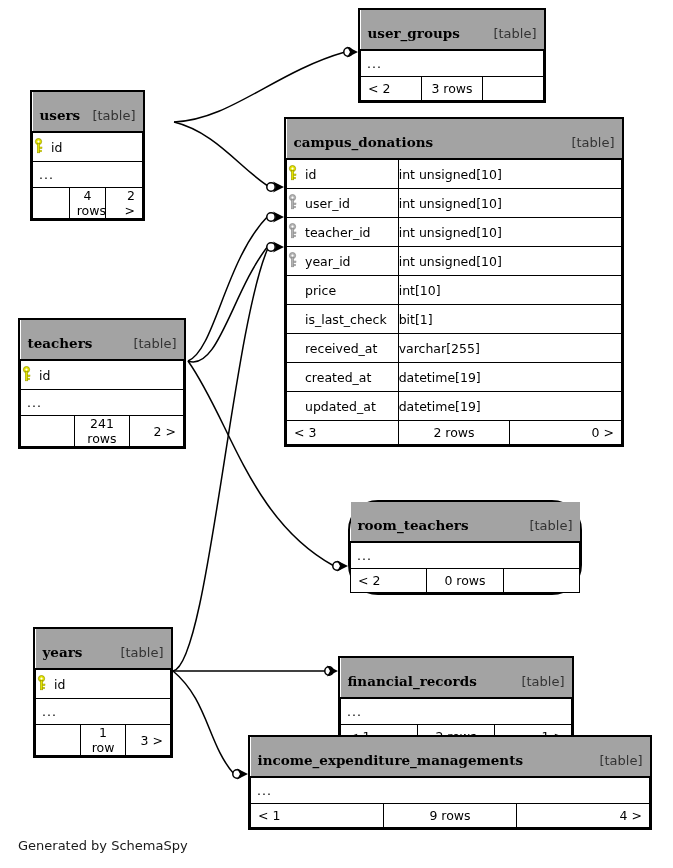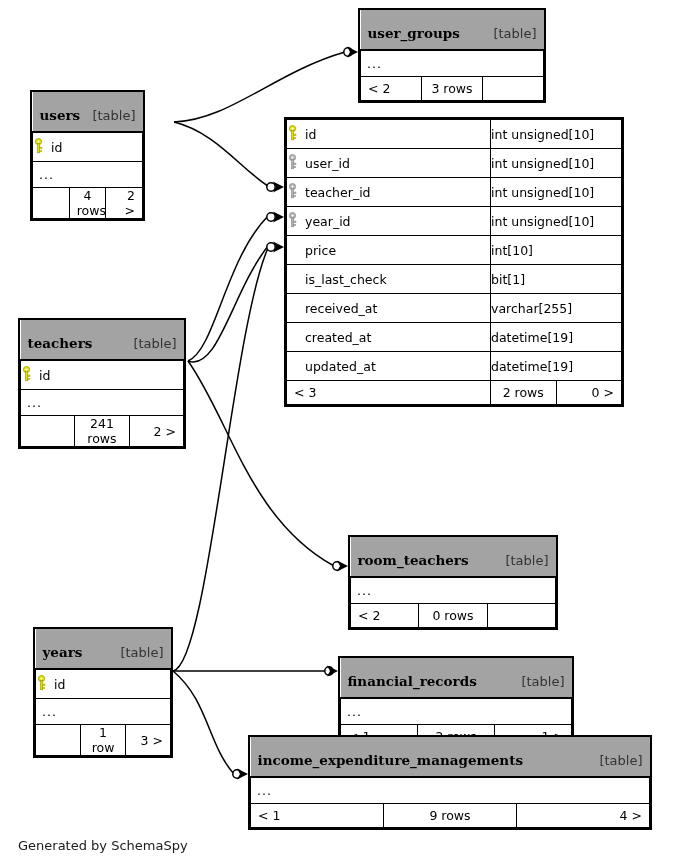--- a/index.html
+++ b/index.html
@@ -213,20 +213,28 @@
               <td class="foot-left" style="width:30px"></td>
               <td class="foot-center" style="width:72px">4 rows</td>
               <td class="foot-right" style="width:40px">2 &gt;</td>
             </tr>
           </tbody>
         </table>
       </div>
       <div class="table-node" style="left: 284px; top: 117px; width: 340px;">
         <table class="tbl">
           <tbody>
+            <tr class="hdr-row">
+              <td colspan="3">
+                <div class="hdr-inner">
+                  <span class="tbl-name">campus_donations</span>
+                  <span class="tbl-tag">[table]</span>
+                </div>
+              </td>
+            </tr>
             <tr class="col-row">
               <td class="col-name-cell">
                 <span class="col-name-inner">
                   <span><svg class="key-icon" viewBox="0 0 11 16" xmlns="http://www.w3.org/2000/svg">
                       <circle cx="5.5" cy="3.6" r="3.1" fill="#e5e500" stroke="#999900" stroke-width="0.8"></circle>
                       <circle cx="5.5" cy="3.6" r="1.1" fill="#ffffff"></circle>
                       <rect x="4.3" y="5.6" width="2.4" height="9.2" fill="#e5e500" stroke="#999900" stroke-width="0.6"></rect>
                       <rect x="6.7" y="9.0" width="2.3" height="1.7" fill="#e5e500" stroke="#999900" stroke-width="0.5"></rect>
                       <rect x="6.7" y="12.2" width="2.0" height="1.6" fill="#e5e500" stroke="#999900" stroke-width="0.5"></rect>
                     </svg></span>
@@ -362,21 +370,21 @@
               <td colspan="3">...</td>
             </tr>
             <tr class="foot-row">
               <td class="foot-left" style="width:33px"></td>
               <td class="foot-center" style="width:96px">241 rows</td>
               <td class="foot-right" style="width:39px">2 &gt;</td>
             </tr>
           </tbody>
         </table>
       </div>
-      <div class="table-node" style="left: 348px; top: 535px; width: 210px;">
+      <div class="table-node" style="left: 348px; top: 500px; width: 234px; border-radius: 30px;">
         <table class="tbl">
           <tbody>
             <tr class="hdr-row">
               <td colspan="3">
                 <div class="hdr-inner">
                   <span class="tbl-name">room_teachers</span>
                   <span class="tbl-tag">[table]</span>
                 </div>
               </td>
             </tr>

